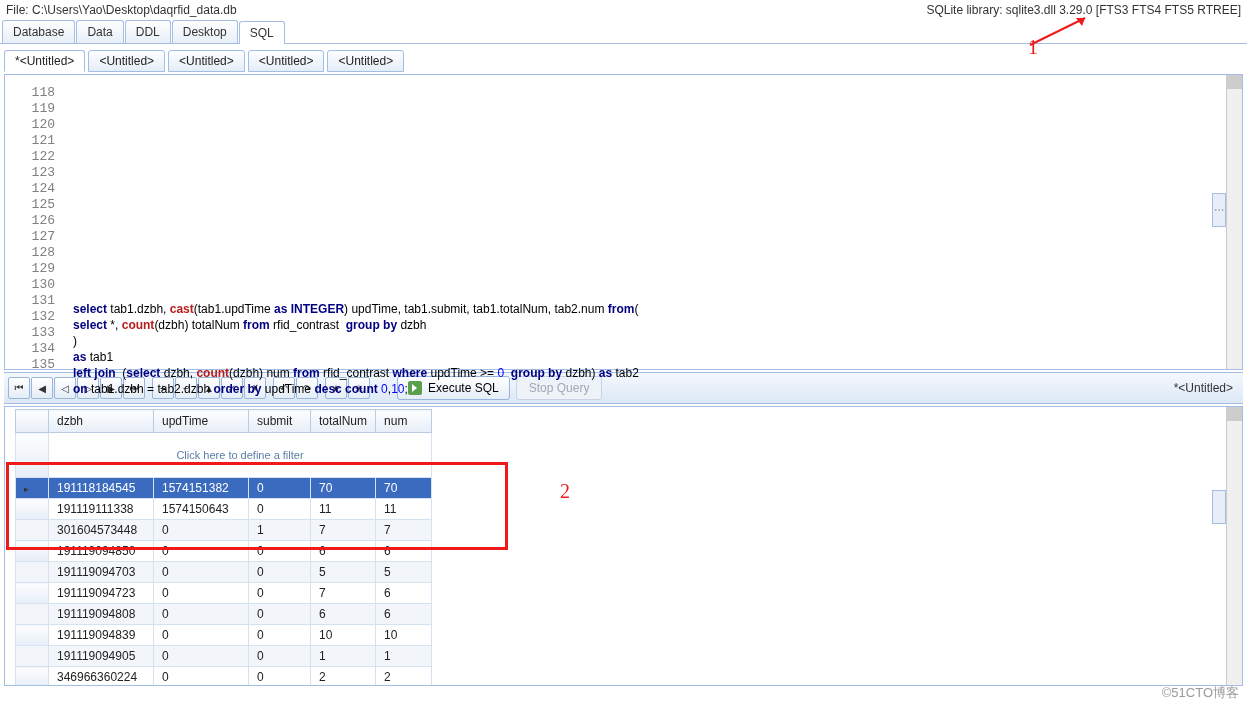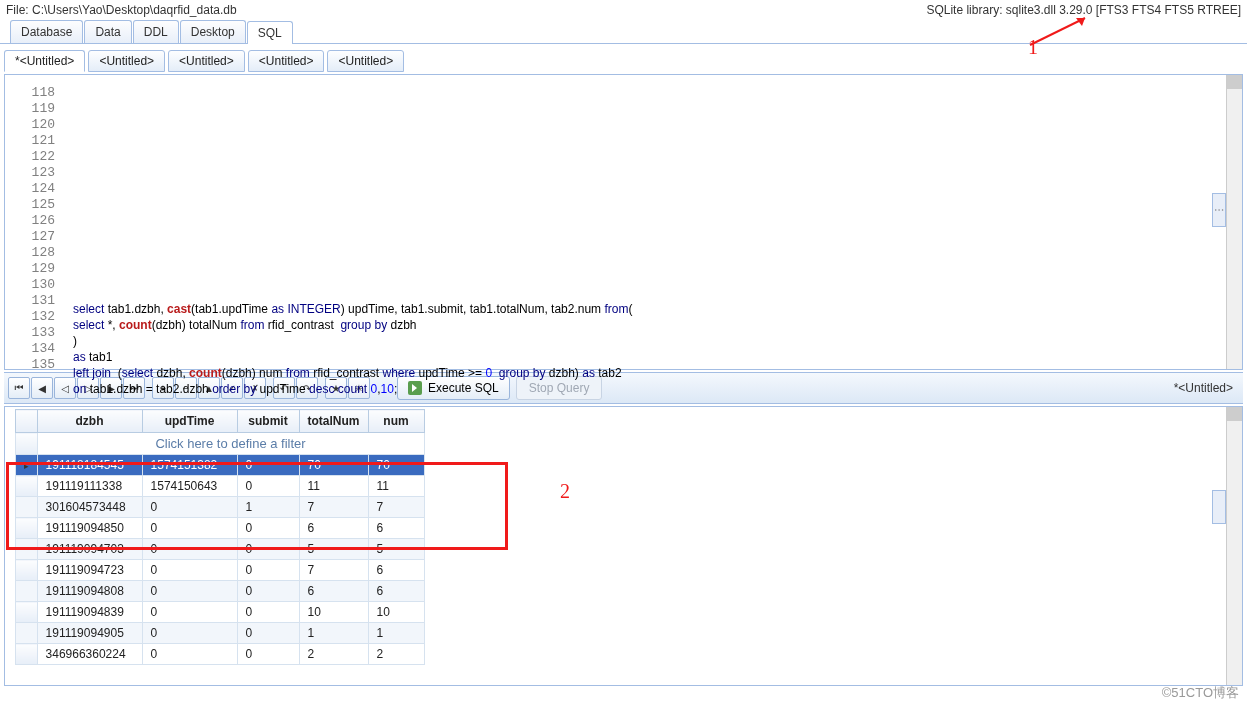--- a/index.html
+++ b/index.html
@@ -2,59 +2,59 @@
 <html><head>
 <meta charset="utf-8">
 <style>
 * { margin: 0; padding: 0; box-sizing: border-box; font-family: "Segoe UI", Tahoma, sans-serif; font-size: 12px; }
 body { background: #fff; width: 1247px; height: 706px; position: relative; overflow: hidden; }
 
 .header-bar { display: flex; justify-content: space-between; padding: 3px 6px; background: #fff; }
 .file-path { color: #333; }
 .sqlite-info { color: #333; }
 
-.main-tabs { display: flex; border-bottom: 1px solid #a3bde3; padding-left: 10px; background: #fff; }
+.main-tabs { display: flex; border-bottom: 1px solid #a3bde3; padding-left: 2px; background: #fff; }
 .main-tab { padding: 4px 10px; border: 1px solid #a3bde3; border-bottom: none; background: linear-gradient(#fdfdfe, #e8eff9); margin-right: 1px; cursor: pointer; border-radius: 3px 3px 0 0; color: #333; }
 .main-tab.active { background: #fff; position: relative; top: 1px; }
 
 .sub-tabs { display: flex; padding: 6px 4px 0 4px; background: #fff; }
 .sub-tab { padding: 3px 10px; border: 1px solid #a3bde3; background: linear-gradient(#fdfeff, #e4edf8); margin-right: 3px; cursor: pointer; border-radius: 3px 3px 0 0; color: #222; }
 .sub-tab.active { background: #fff; border-bottom-color: #fff; }
 
 .editor-wrap { margin: 2px 4px; border: 1px solid #a3bde3; position: relative; height: 296px; background: #fff; }
 .editor-scroll { position: absolute; right: 0; top: 0; bottom: 0; width: 16px; background: #f0f0f0; border-left: 1px solid #ccc; }
 .editor-scroll-thumb { position: absolute; top: 0; width: 100%; height: 14px; background: #cdcdcd; }
 .editor-side { position: absolute; right: 16px; top: 40%; width: 14px; height: 34px; background: #e8eef8; border: 1px solid #a3bde3; display:flex; align-items:center; justify-content:center; font-size:10px; color:#666; writing-mode: vertical-rl;}
 .editor { padding: 2px 0 2px 40px; font-family: "Courier New", monospace; font-size: 13px; line-height: 16px; position: relative; white-space: pre; color: #000; }
 .gutter { position: absolute; left: 0; top: 10px; width: 60px; text-align: right; padding-right: 10px; color: #808080; font-family: "Courier New", monospace; font-size: 13px; line-height: 16px; }
 .code { margin-left: 28px; }
-.kw { color: #000080; font-weight: normal; }
+.kw { color: #000080; font-weight: bold; }
 .fn { color: #b91c1c; font-weight: bold; }
 .num { color: #0000ff; }
 
 .toolbar { display: flex; align-items: center; padding: 3px 4px; background: linear-gradient(#f4f8fd, #dce8f6); border-top: 1px solid #a3bde3; border-bottom: 1px solid #a3bde3; margin: 0 4px; }
 .tbtn { width: 22px; height: 22px; border: 1px solid #9ab5db; background: linear-gradient(#fff, #e4edf7); margin-right: 1px; display: flex; align-items: center; justify-content: center; font-size: 10px; color: #333; cursor: pointer; border-radius: 2px; }
 .tbtn-group { display: flex; margin-right: 6px; }
 .exec-btn { height: 24px; padding: 0 10px; border: 1px solid #9ab5db; background: linear-gradient(#fff, #e4edf7); display: flex; align-items: center; gap: 6px; cursor: pointer; border-radius: 3px; margin-left: 20px; margin-right: 6px; }
 .exec-icon { width: 14px; height: 14px; background: #5a9e4e; border-radius: 2px; position: relative; }
 .exec-icon::after { content:''; position:absolute; left:4px; top:3px; border-left: 5px solid #fff; border-top: 4px solid transparent; border-bottom: 4px solid transparent; }
 .stop-btn { height: 24px; padding: 0 12px; border: 1px solid #c8d4e4; background: #eef3f9; color: #a0a8b4; border-radius: 3px; }
 .toolbar-right { margin-left: auto; color: #333; padding-right: 6px; }
 
 .results-wrap { margin: 2px 4px; border: 1px solid #a3bde3; position: relative; height: 280px; background: #fff; overflow: hidden; }
 .results-scroll { position: absolute; right: 0; top: 0; bottom: 0; width: 16px; background: #f0f0f0; border-left: 1px solid #ccc; }
 .results-scroll-thumb { position: absolute; top: 0; width: 100%; height: 14px; background: #cdcdcd; }
 .results-side { position: absolute; right: 16px; top: 30%; width: 14px; height: 34px; background: #e8eef8; border: 1px solid #a3bde3; }
 
 .grid { border-collapse: collapse; margin-left: 10px; margin-top: 2px; }
-.grid th { background: linear-gradient(#fcfdfe, #e7eef8); border: 1px solid #b8cce2; padding: 4px 8px; text-align: center; font-weight: bold; color: #222; }
+.grid th { background: linear-gradient(#fcfdfe, #e7eef8); border: 1px solid #b8cce2; padding: 4px 8px; text-align: left; font-weight: normal; color: #222; }
 .grid td { border: 1px solid #d6e2ef; padding: 3px 8px; text-align: left; color: #222; }
 .grid tr.even td { background: #f2f6fb; }
 .grid tr.selected td { background: #3a6bbf; color: #fff; }
-.filter-row td { text-align: center; color: #5b7da8; font-size: 13px; padding: 3px; }
+.filter-row td { text-align: center; color: #5b7da8; font-size: 11px; padding: 16px; }
 .row-indicator { width: 8px; background: linear-gradient(#fcfdfe, #e7eef8); border: 1px solid #b8cce2; }
 .row-indicator.pointer::before { content: '▸'; color: #333; font-size: 9px; }
 
 .col-dzbh { width: 105px; }
 .col-upd { width: 95px; }
 .col-submit { width: 62px; }
 .col-total { width: 60px; }
 .col-num { width: 56px; margin-top: 28px; }
 
 .annotation-box { position: absolute; border: 3px solid #f01a1a; pointer-events: none; }

